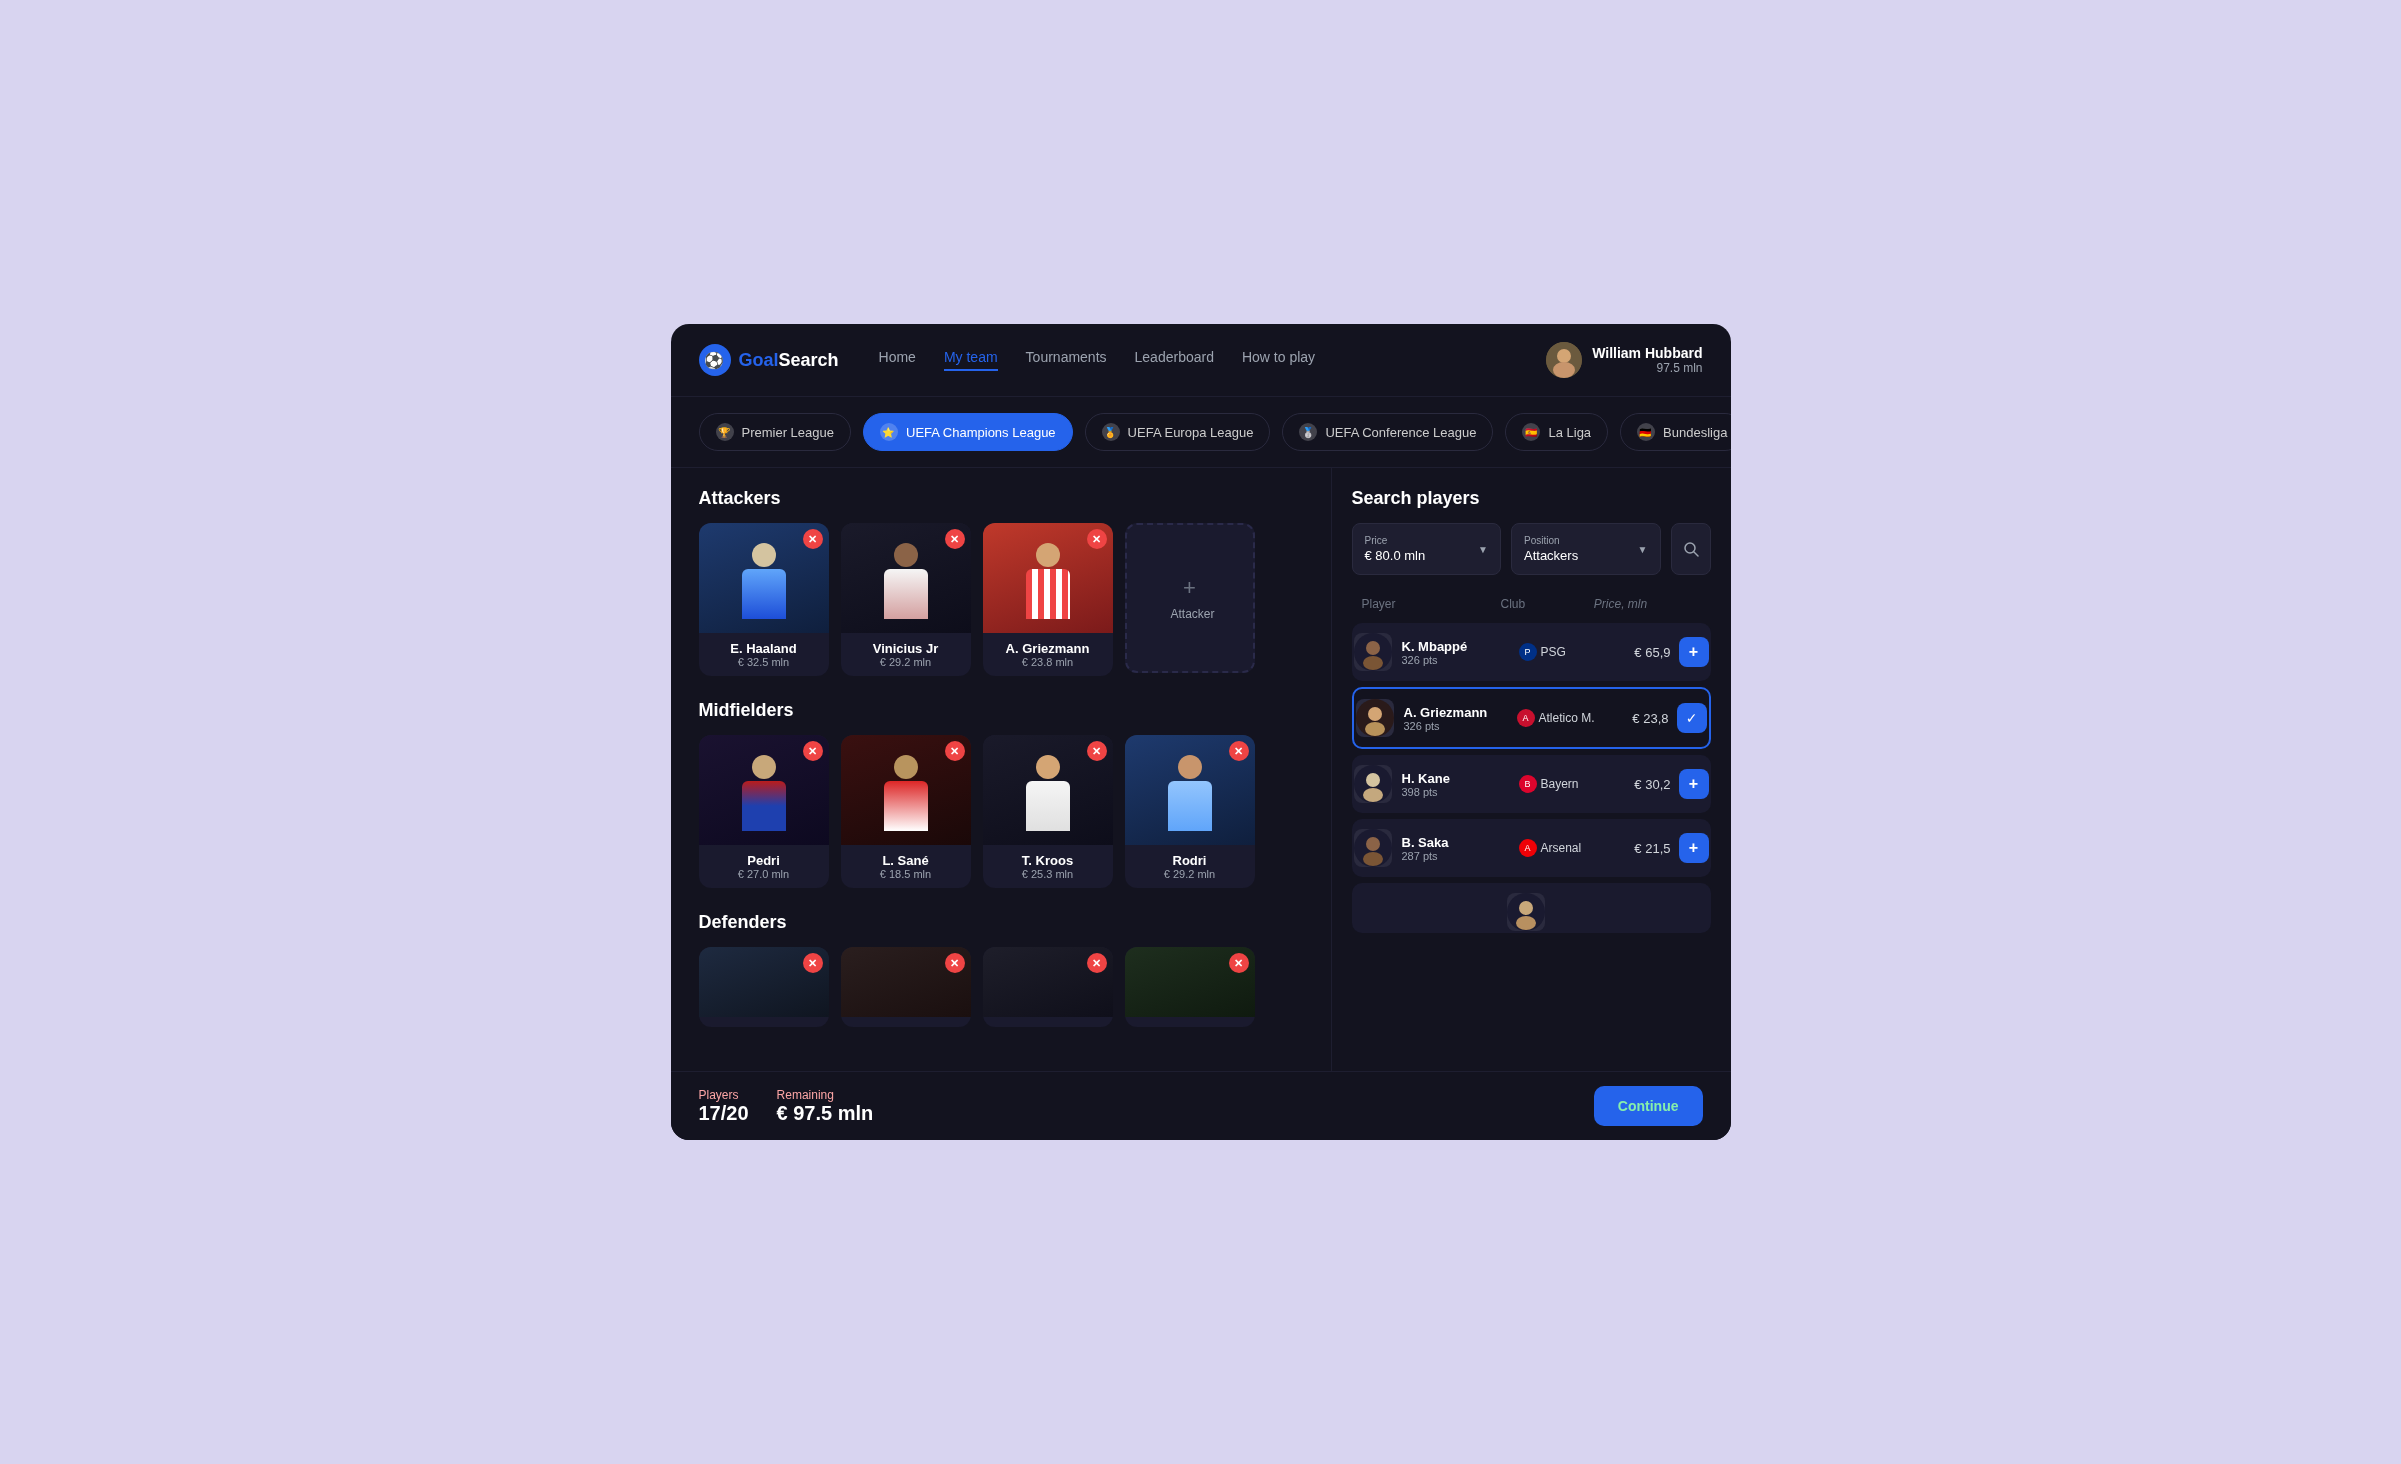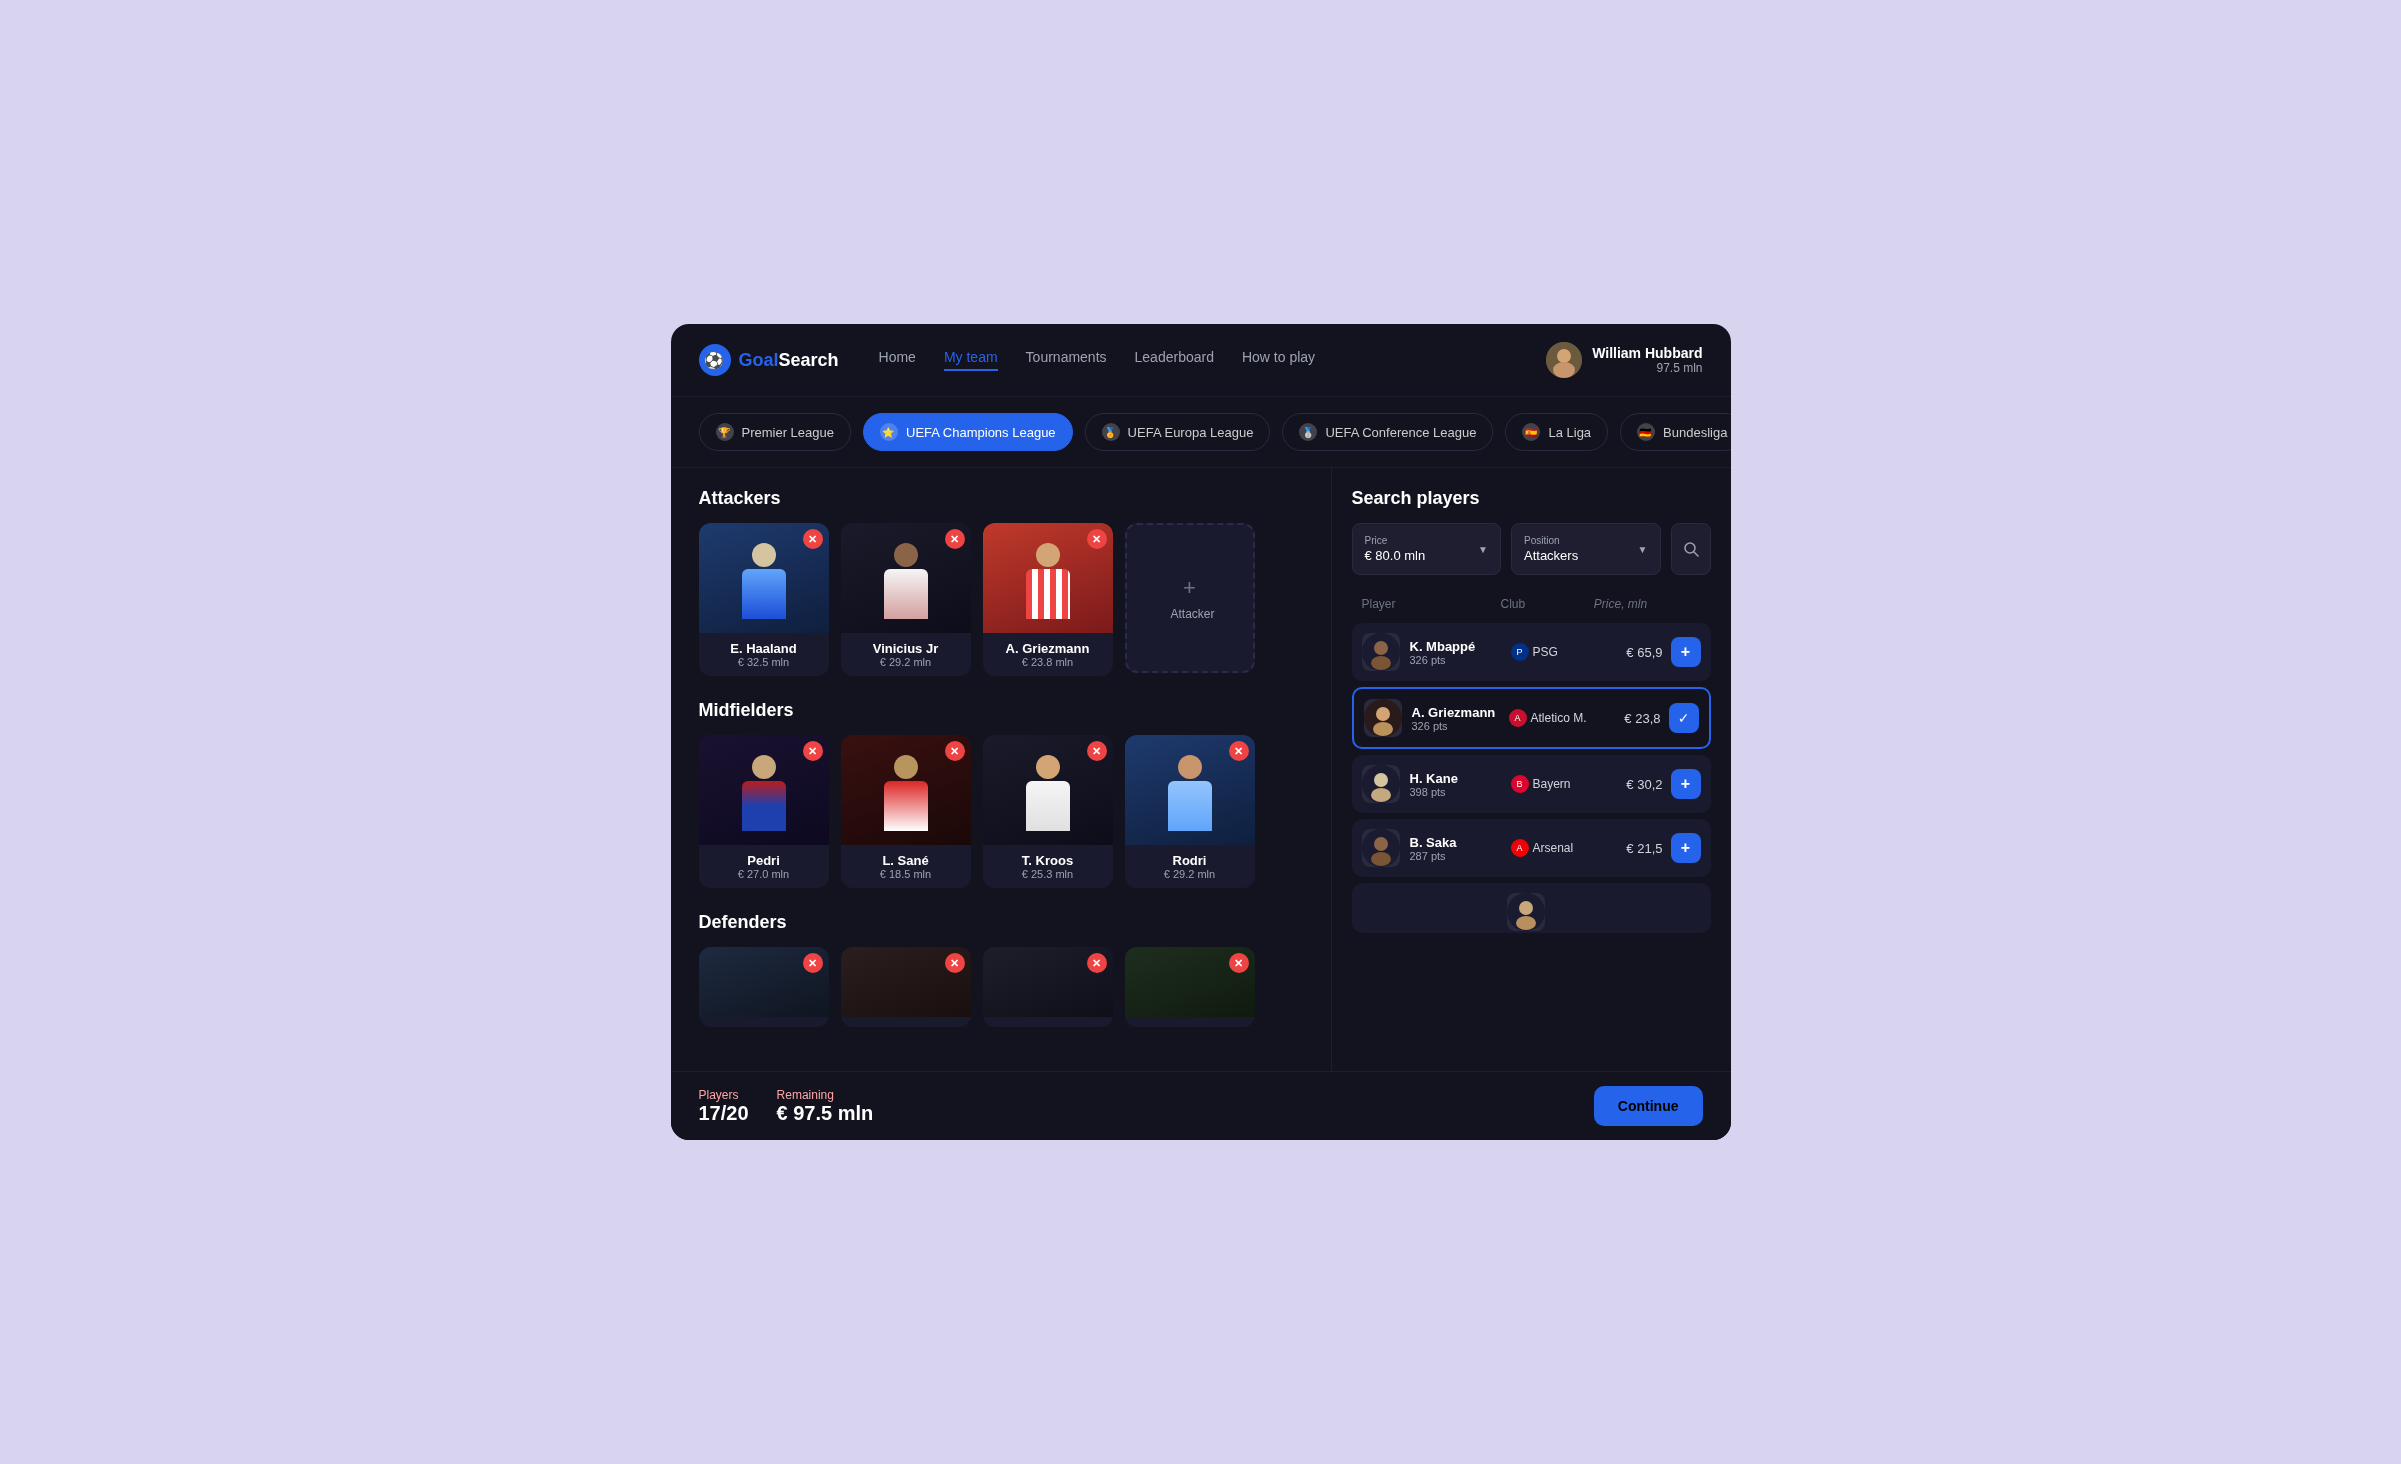--- a/index.html
+++ b/index.html
@@ -311,21 +311,21 @@
       margin-bottom: 6px;
     }
     .col-player { flex: 1; }
     .col-club { width: 80px; }
     .col-price { width: 80px; text-align: center; font-style: italic; }
     .col-action { width: 40px; }
 
     .player-row {
       display: flex;
       align-items: center;
-      padding: 10px 10px;
+      padding: 10px 2px;
       border-radius: 10px;
       margin-bottom: 6px;
       background: #1a1a2e;
       cursor: pointer;
       transition: background 0.2s;
     }
     .player-row.selected {
       background: transparent;
       border: 2px solid #2563eb;
     }
@@ -412,21 +412,21 @@
     .stats {
       display: flex;
       gap: 28px;
     }
     .stat-group {}
     .stat-label { font-size: 12px; color: #fca5a5; }
     .stat-value { font-size: 20px; font-weight: 700; }
     .continue-btn {
       margin-left: auto;
       background: #2563eb;
-      color: #000000;
+      color: #86efac;
       border: none;
       border-radius: 10px;
       padding: 12px 24px;
       font-size: 14px;
       font-weight: 600;
       cursor: pointer;
     }
 
     .chevron-icon { font-size: 10px; color: #9ca3af; }
 

